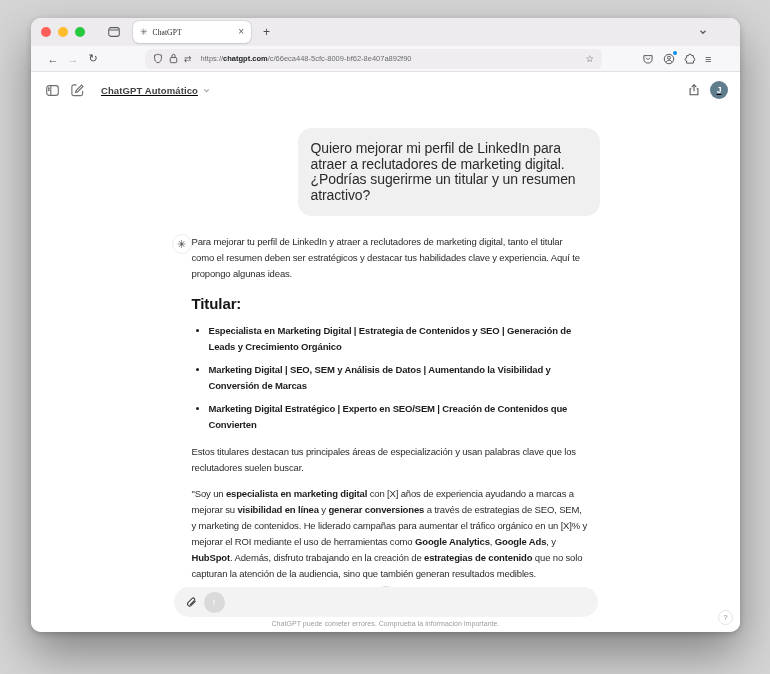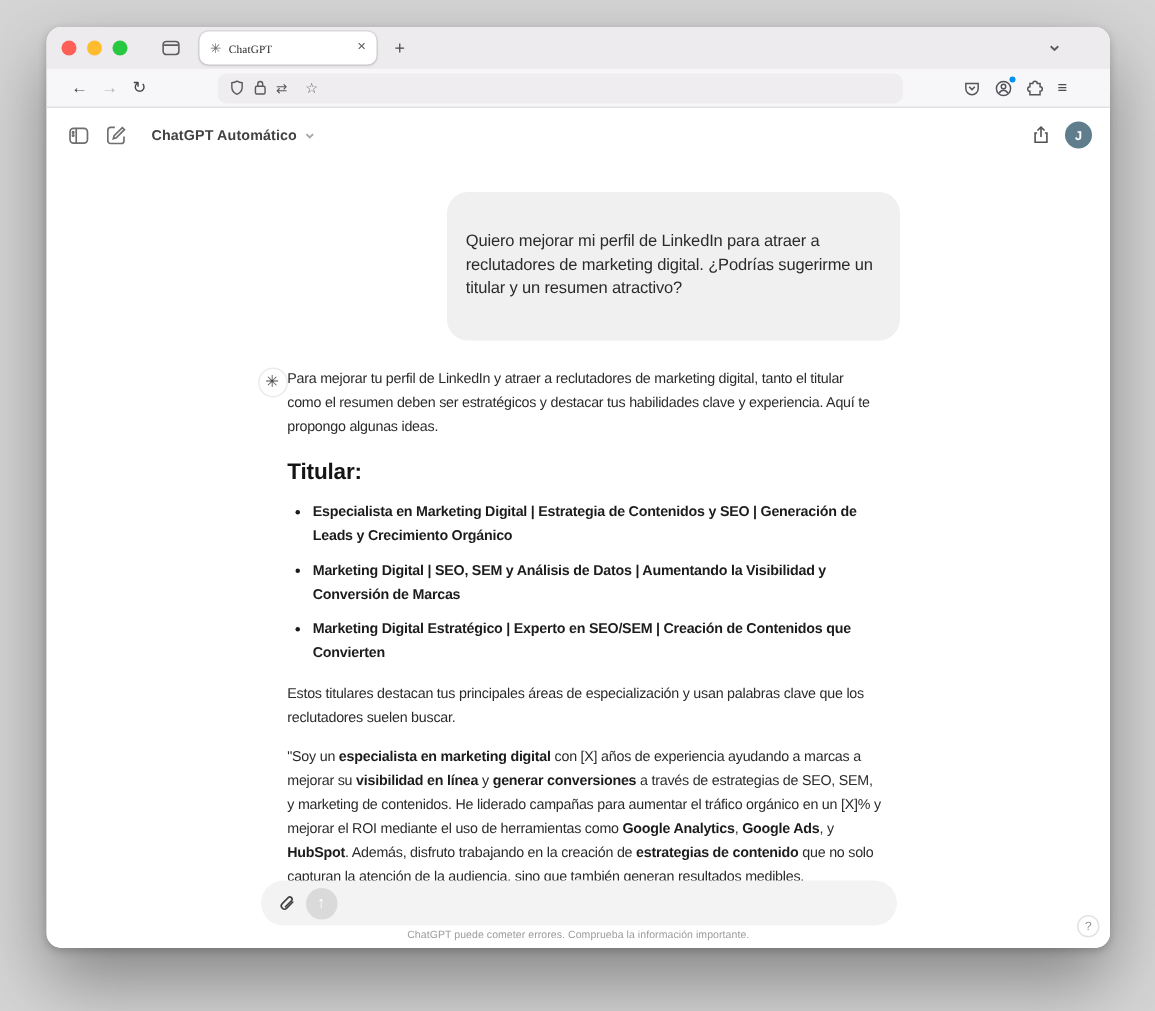--- a/index.html
+++ b/index.html
@@ -49,38 +49,38 @@
   .url-text { font-size:7.5px; color:#6d6d6d; white-space:nowrap; overflow:hidden; margin-left:3px; flex:1; }
   .url-text .domain { font-weight:bold; color:#212121; }
   .star { font-size:9.5px; color:#5a5a5a; margin-left:6px; }
 
   .right-ics { margin-left:40px; display:flex; align-items:center; gap:9px; }
   .right-ic { position:relative; color:#555458; display:flex; align-items:center; }
   .badge { position:absolute; top:-2px; right:-2px; width:4.5px; height:4.5px; border-radius:50%; background:#0090ed; }
   .menu-glyph { font-size:11px; color:#4c4c4c; }
 
   
-  .content { position:relative; flex:1; background:#ffffff; }
+  .content { position:relative; flex:1; background:#ffffff;text-decoration:underline; }
 
   .app-header { height:30px; display:flex; align-items:center; padding:6px 12px 0 14px; }
   .hdr-ic { color:#6f6f6f; display:flex; align-items:center; margin-right:10px; }
   .model-selector { display:flex; align-items:center; margin-left:6px; }
   .model-title { font-size:9.5px; font-weight:bold; color:#414141; letter-spacing:.1px; }
   .model-chevron { margin-left:4px; color:#a8a8a8; display:flex; }
   .hdr-right { margin-left:auto; display:flex; align-items:center; gap:9px; }
   .share-ic { color:#4f4f4f; display:flex; }
   .avatar { width:18px; height:18px; border-radius:50%; background:#5f7d8c; color:#fff;
             font-size:8.5px; font-weight:bold; display:flex; align-items:center; justify-content:center; }
 
   .chat { position:absolute; top:32px; left:0; right:0; bottom:44px; overflow:hidden; }
   .chat-col { width:428px; margin:0 auto; position:relative; }
 
   .bubble {
     margin:24px 0 0 auto; max-width:302px; background:#f1f0f0; border-radius:14px;
-    padding:26px 13px; font-size:11px; line-height:15.5px; color:#2b2b2b; letter-spacing:-.1px;
+    padding:13px 13px; font-size:14px; line-height:15.5px; color:#2b2b2b; letter-spacing:-.1px;
   }
 
   .assistant { display:flex; margin-top:18px; }
   .ai-avatar { flex:none; width:20px; height:20px; border-radius:50%; border:1px solid #ebebeb;
                display:flex; align-items:center; justify-content:center; font-size:11px; color:#4a4a4a; }
   .md { width:396px; font-size:9.5px; line-height:16px; color:#2b2b2b; letter-spacing:-.15px; }
   .md p { margin-bottom:10px; }
   .md h3 { font-size:15px; color:#151515; margin:14px 0 9px; letter-spacing:-.1px; }
   .md ul { margin:11px 0 11px 0; padding-left:17px; }
   .md li { font-weight:bold; color:#1c1c1c; margin-bottom:7px; }
@@ -156,20 +156,21 @@
             <path d="M8 1.5 C6.2 2.6 4.3 3.1 2.5 3.1 V8 C2.5 11.8 4.8 14.2 8 15.5 C11.2 14.2 13.5 11.8 13.5 8 V3.1 C11.7 3.1 9.8 2.6 8 1.5 Z"></path>
           </svg>
         </span>
         <span class="sec">
           <svg width="9" height="11" viewBox="0 0 14 17" fill="none" stroke="currentColor" stroke-width="1.5">
             <rect x="2" y="7" width="10" height="8" rx="1.5"></rect>
               <path d="M4.5 7 V4.5 a2.5 2.5 0 0 1 5 0 V7"></path>
           </svg>
         </span>
         <span class="sec" style="font-size:9px;">⇄</span>
+        <span class="url-text"><span>https://</span><span class="domain">chatgpt.com</span><span>/c/66eca448-5cfc-8009-bf62-8e407a892f90</span></span>
         <span class="star">☆</span>
       </div>
 
       <div class="right-ics">
         <span class="right-ic">
           <svg width="12" height="12" viewBox="0 0 16 16" fill="none" stroke="currentColor" stroke-width="1.3">
             <path d="M2.5 3.5 h11 v4.5 a5.5 5.5 0 0 1 -11 0 Z"></path>
               <polyline points="5.5,6.5 8,9 10.5,6.5"></polyline>
           </svg>
         </span>

